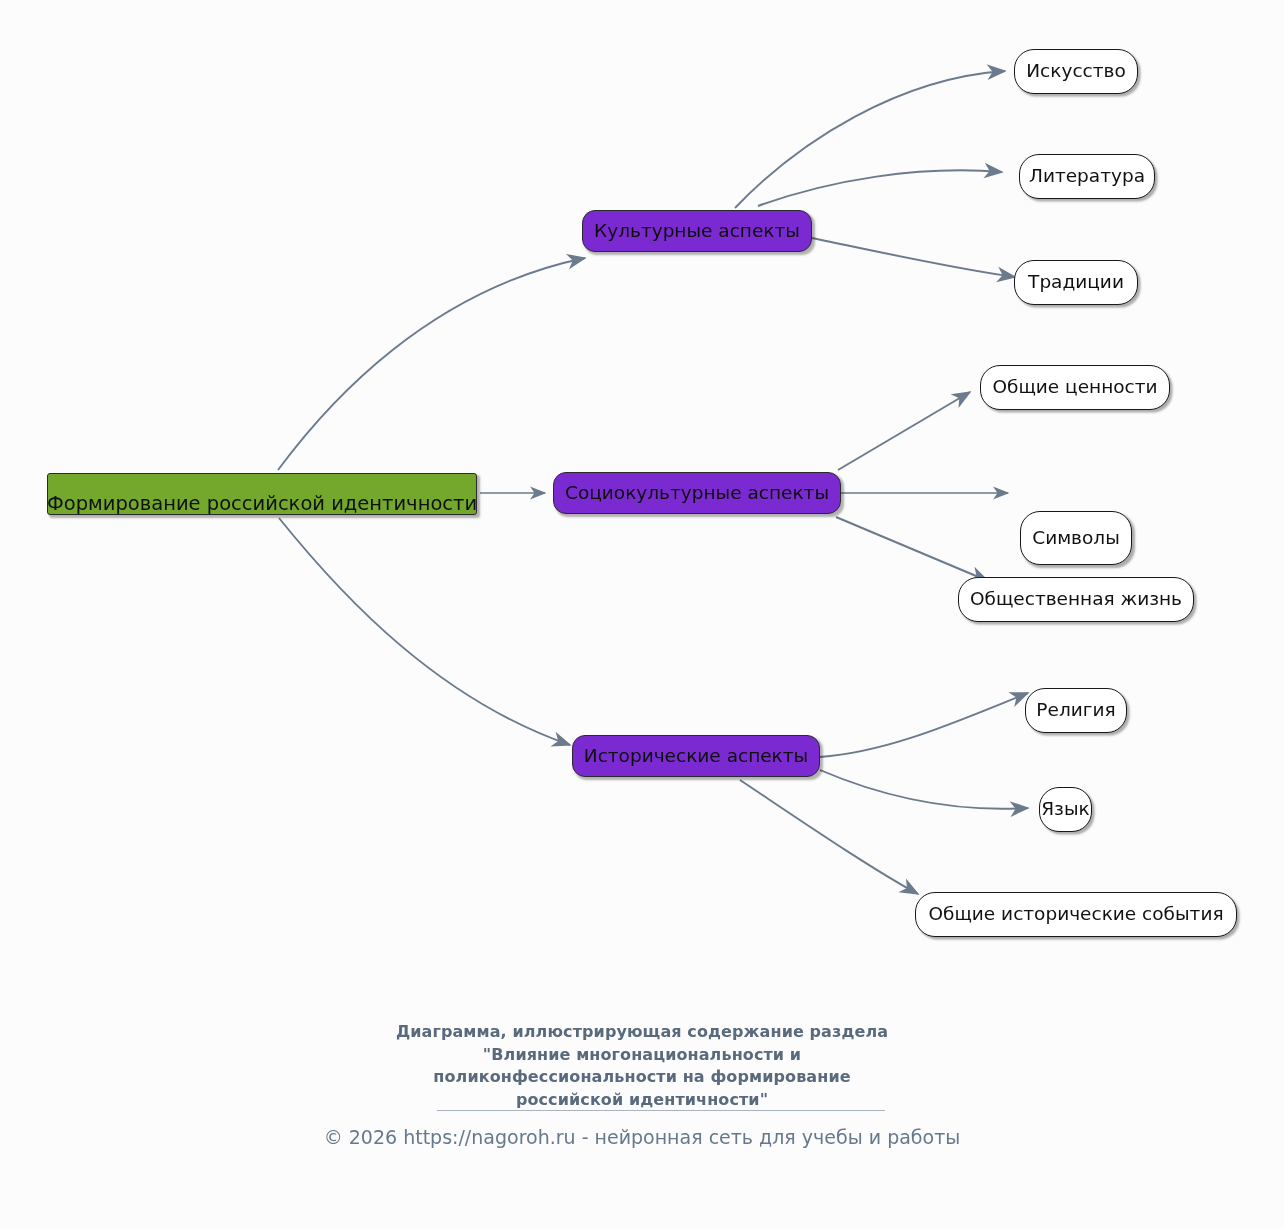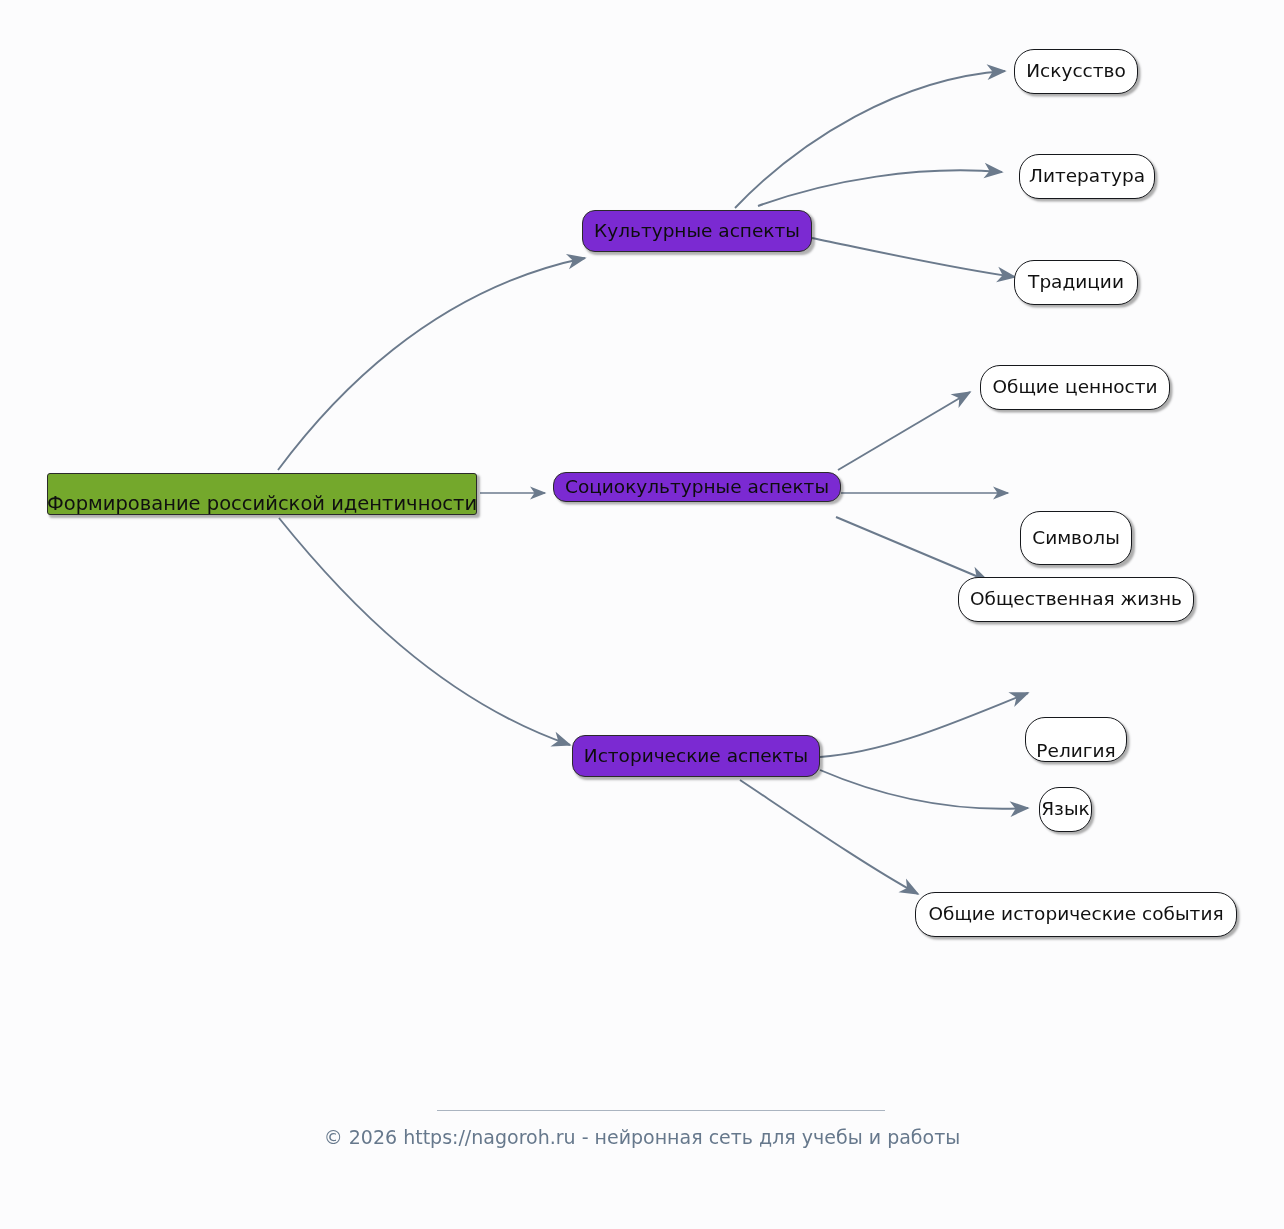--- a/index.html
+++ b/index.html
@@ -122,21 +122,21 @@
     </g>
   </svg>
 
   <div class="node node-root" style="left:47px; top:473px; width:430px; height:42px;">
     <span>Формирование российской идентичности</span>
   </div>
 
   <div class="node node-branch" style="left:582px; top:210px; width:230px; height:42px;">
     <span>Культурные аспекты</span>
   </div>
-  <div class="node node-branch" style="left:553px; top:472px; width:288px; height:30px;">
+  <div class="node node-branch" style="left:553px; top:472px; width:288px; height:42px;">
     <span>Социокультурные аспекты</span>
   </div>
   <div class="node node-branch" style="left:572px; top:735px; width:248px; height:42px;">
     <span>Исторические аспекты</span>
   </div>
 
   <div class="node node-leaf" style="left:1014px; top:49px; width:124px; height:45px;">
     <span>Искусство</span>
   </div>
   <div class="node node-leaf" style="left:1008px; top:154px; width:136px; height:45px;margin-left:11px;">
@@ -149,28 +149,34 @@
   <div class="node node-leaf" style="left:980px; top:365px; width:190px; height:45px;">
     <span>Общие ценности</span>
   </div>
   <div class="node node-leaf" style="left:1020px; top:471px; width:112px; height:54px;margin-top:40px;">
     <span>Символы</span>
   </div>
   <div class="node node-leaf" style="left:958px; top:577px; width:236px; height:45px;">
     <span>Общественная жизнь</span>
   </div>
 
-  <div class="node node-leaf" style="left:1025px; top:717px; width:102px; height:45px;align-items:flex-end;">
+  <div class="node node-leaf" style="left:1025px; top:688px; width:102px; height:45px;">
     <span>Религия</span>
   </div>
   <div class="node node-leaf" style="left:1039px; top:787px; width:53px; height:45px;text-align:center;">
     <span>Язык</span>
   </div>
   <div class="node node-leaf" style="left:915px; top:892px; width:322px; height:45px;">
     <span>Общие исторические события</span>
   </div>
 
+  <div id="caption">
+    <span class="cap-line">Диаграмма, иллюстрирующая содержание раздела</span>
+    <span class="cap-line">"Влияние многонациональности и</span>
+    <span class="cap-line">поликонфессиональности на формирование</span>
+    <span class="cap-line">российской идентичности"</span>
+  </div>
 
   <div id="divider"></div>
 
   <div id="footer">© 2026 https://nagoroh.ru - нейронная сеть для учебы и работы</div>
 
 </div>
 
 </body></html>

